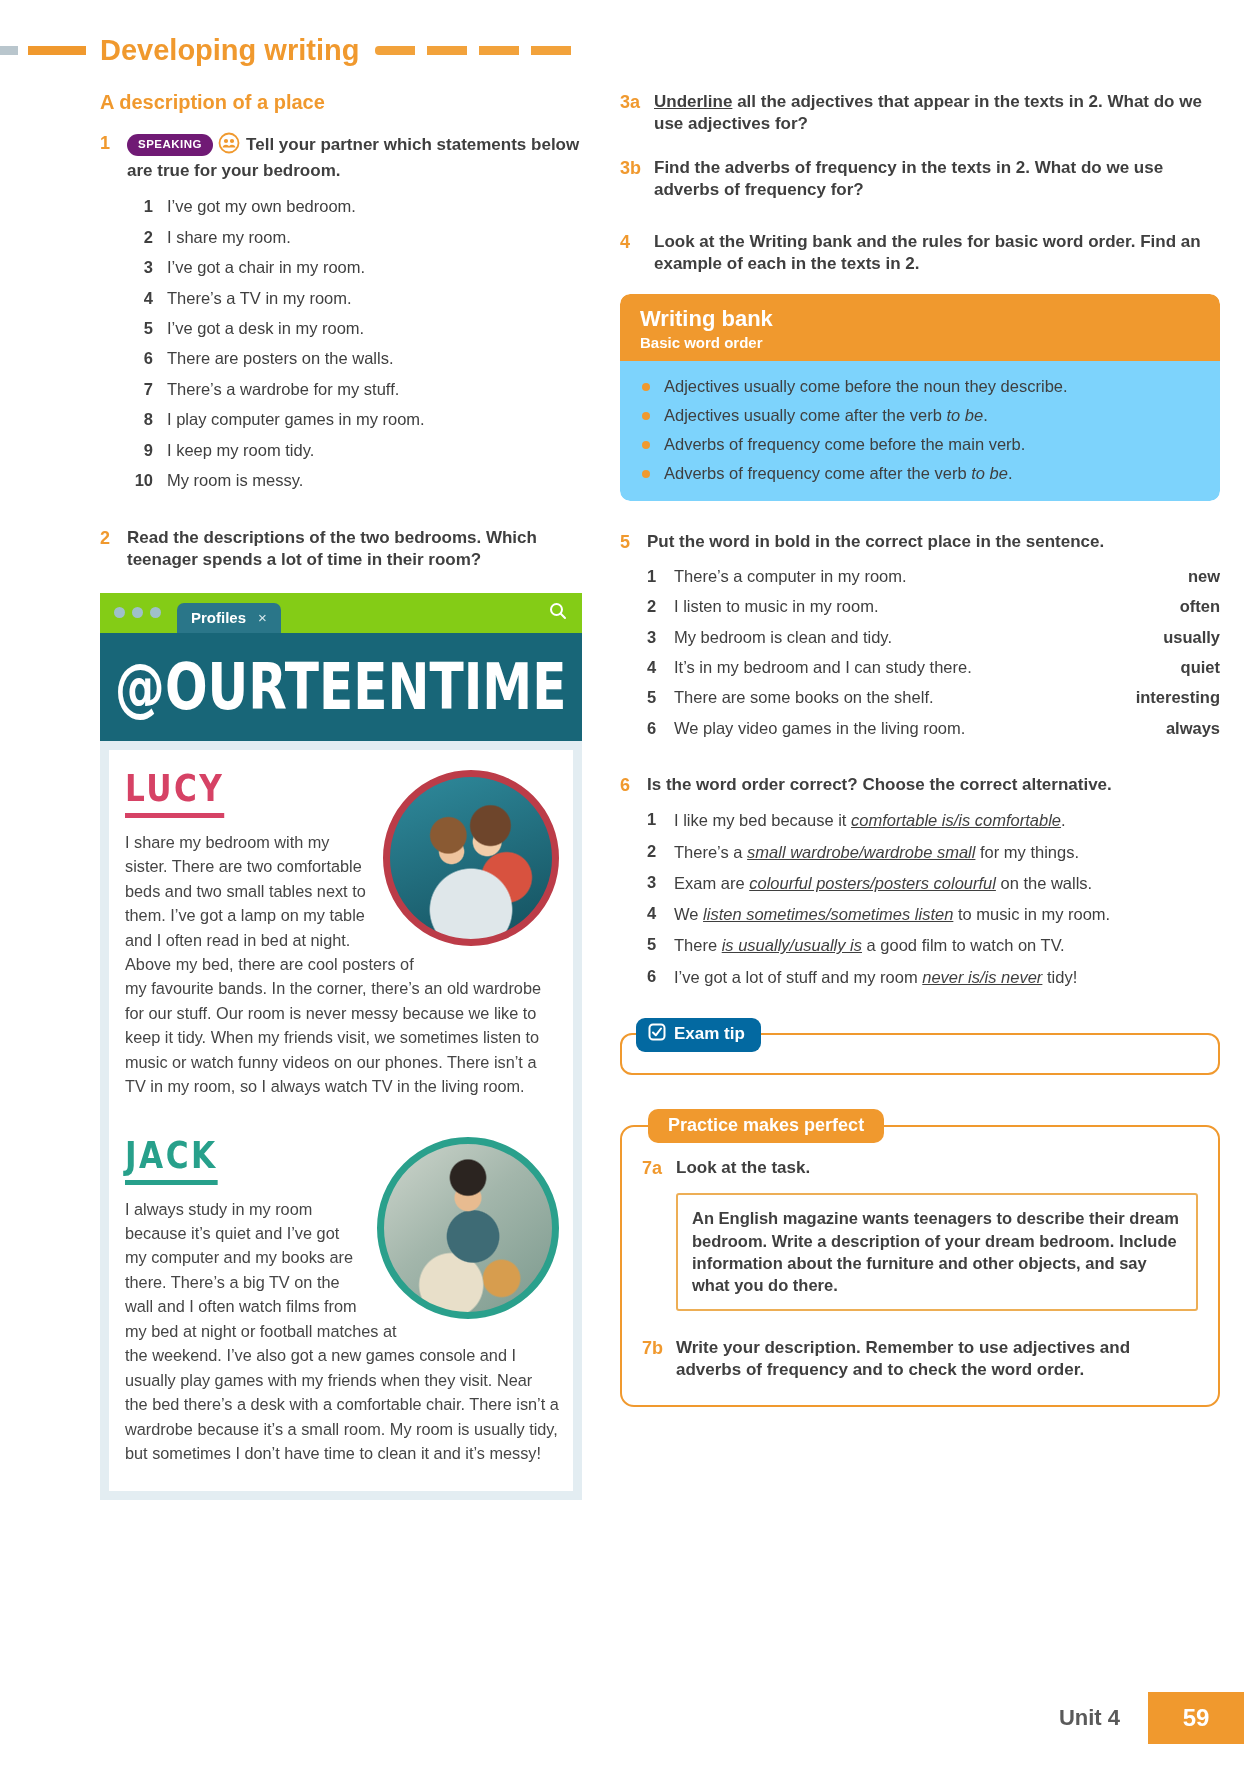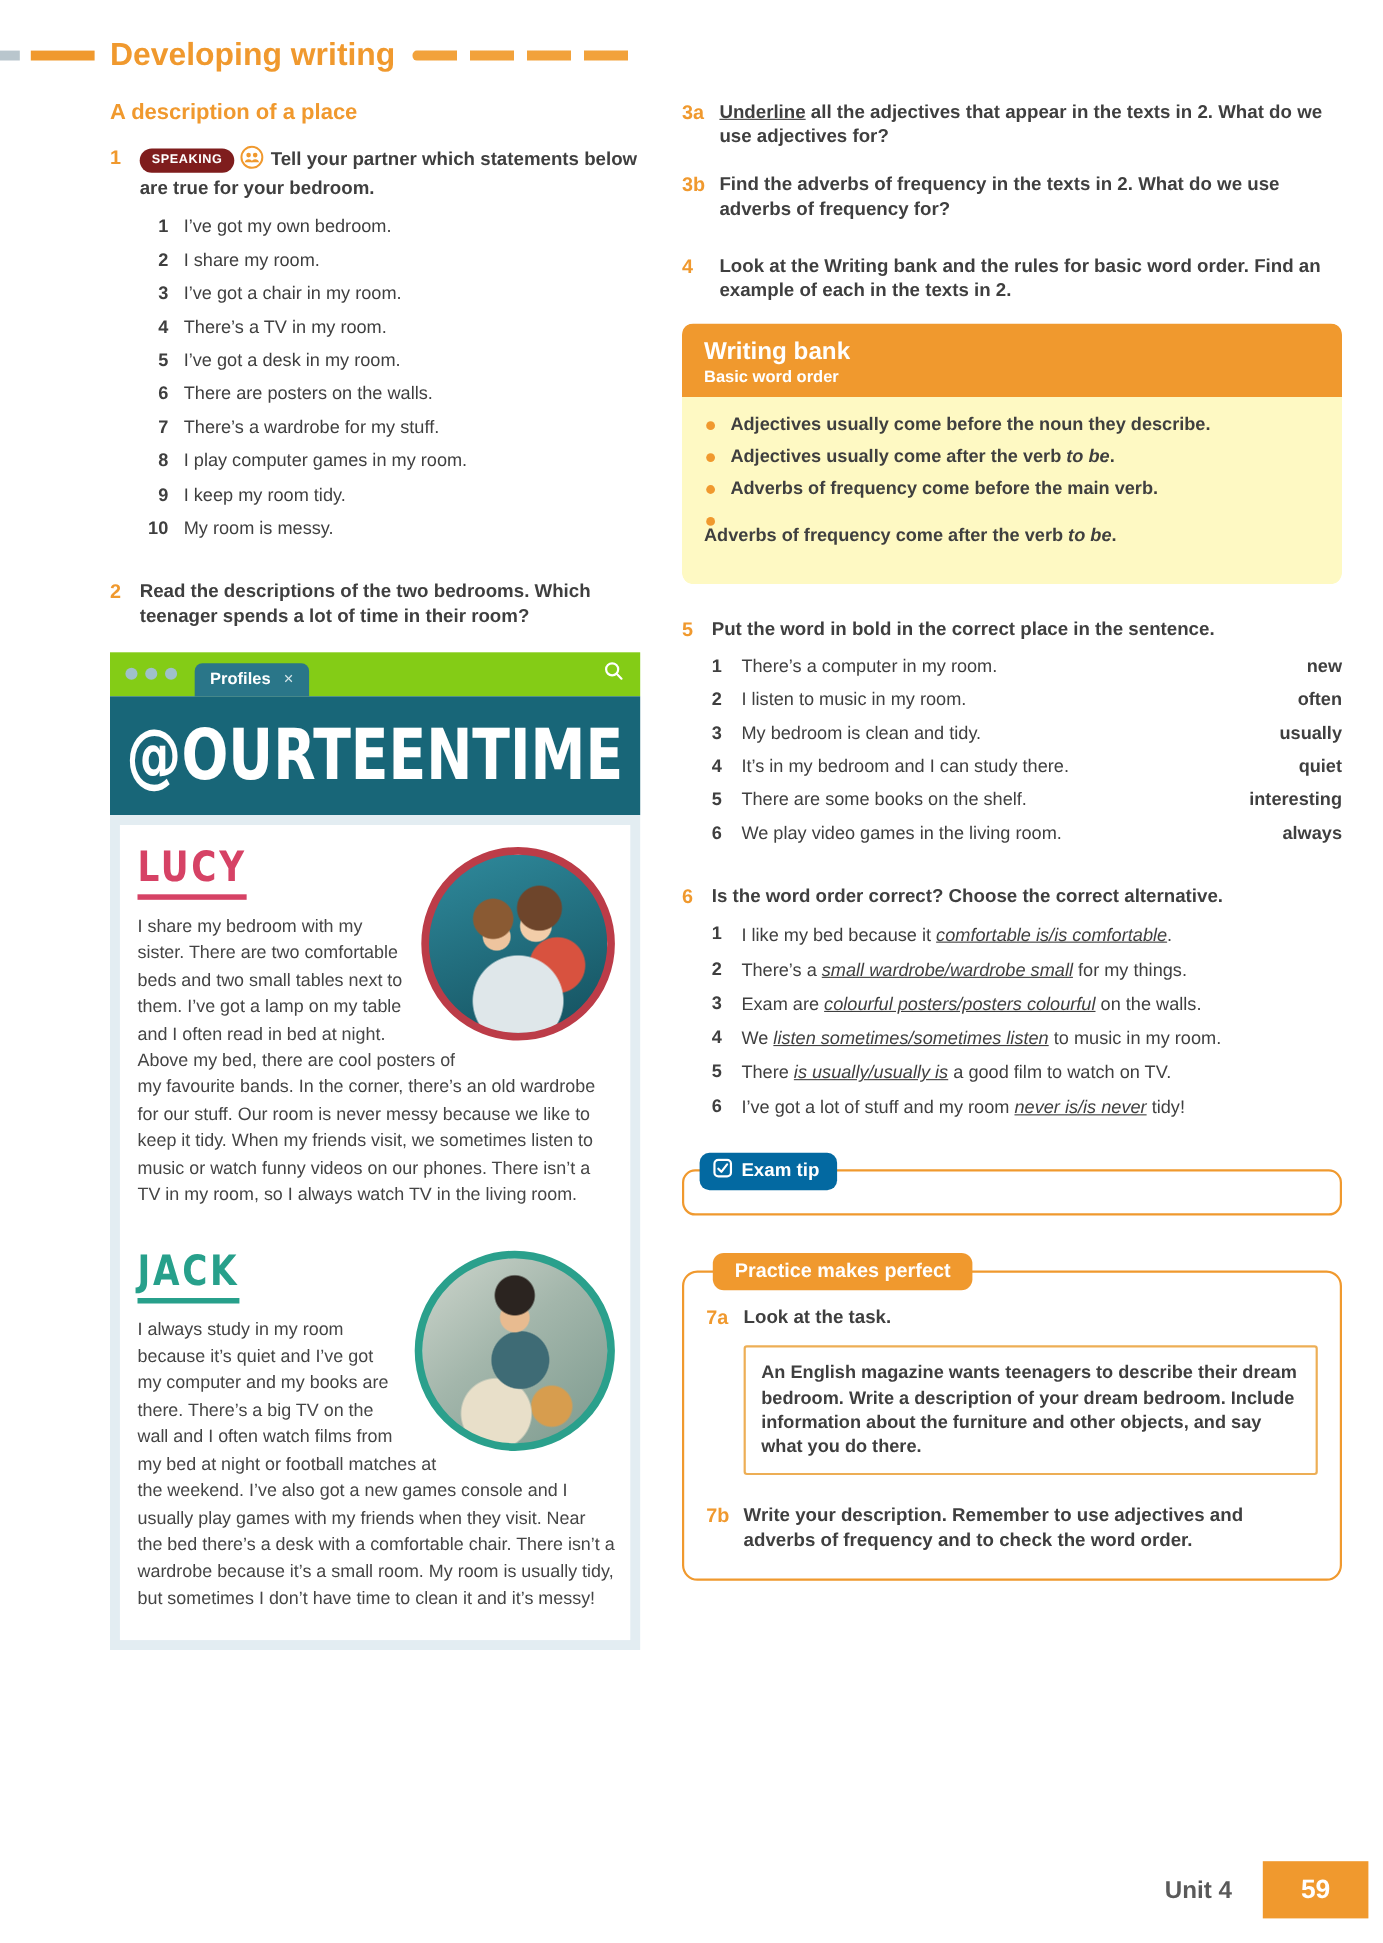--- a/index.html
+++ b/index.html
@@ -24,21 +24,21 @@
   .col-right { width:600px; flex:none; }
 
   .section-title { font-size:20px; font-weight:bold; color:#f0992e; margin-bottom:18px; }
 
   .ex { display:flex; margin-bottom:0; }
   .ex-num { flex:none; width:27px; color:#f0992e; font-weight:bold; font-size:18px; line-height:1.25; }
   .ex-num.wide { width:34px; }
   .ex-body { flex:1; font-weight:bold; font-size:17px; line-height:1.3; color:#3f3f3f; }
 
   .badge {
-    display:inline-block; background:#7f1d1d; color:#fff; font-size:11.5px; font-weight:bold;
+    display:inline-block; background:#701a75; color:#fff; font-size:11.5px; font-weight:bold;
     letter-spacing:.5px; padding:3px 11px 4px; border-radius:11px; vertical-align:2px;
   }
   .speak-icon { display:inline-block; vertical-align:-4px; margin:0 6px 0 5px; }
 
   .stmts { margin-top:14px; }
   .stmt { display:flex; margin-bottom:9px; font-size:16.5px; font-weight:normal; }
   .stmt-n { flex:none; width:26px; text-align:right; margin-right:14px; font-weight:bold; }
   .stmt-t { font-weight:normal; }
 
   .ex2 { margin-top:26px; }
@@ -89,23 +89,23 @@
 
   
   .mt22 { margin-top:22px; } .mt30 { margin-top:30px; }
   .mt26 { margin-top:26px; }
   .und { text-decoration:underline; }
 
   .wbank { margin-top:18px; border-radius:10px; overflow:hidden; }
   .wbank-head { background:#f0992e; padding:12px 20px 10px; border-radius:10px 10px 0 0; }
   .wbank-title { color:#fff; font-size:22px; font-weight:bold; }
   .wbank-sub { color:#fff; font-size:15px; font-weight:bold; margin-top:2px; }
-  .wbank-body { background:#fef9c3; padding:16px 20px 18px; border-radius:0 0 10px 10px;font-weight:bold; }
+  .wbank-body { background:#7dd3fc; padding:16px 20px 18px; border-radius:0 0 10px 10px; }
   .rule { display:flex; margin-bottom:10px; font-size:16.5px; }
-  .rule:last-child { margin-bottom:16px;flex-direction:column; }
+  .rule:last-child { margin-bottom:0; }
   .rule-dot { flex:none; width:8px; height:8px; border-radius:50%; background:#f0992e; margin:6px 14px 0 2px; }
 
   .items { margin-top:13px; }
   .itm { display:flex; margin-bottom:9px; font-size:16.5px; }
   .itm-n { flex:none; width:27px; font-weight:bold; }
   .itm-s { font-weight:normal; }
   .itm-w { margin-left:auto; font-weight:bold; padding-left:12px; white-space:nowrap; }
   .itm-t { font-weight:normal; line-height:1.35; flex:1; }
   .alt { font-style:italic; text-decoration:underline; }
 

